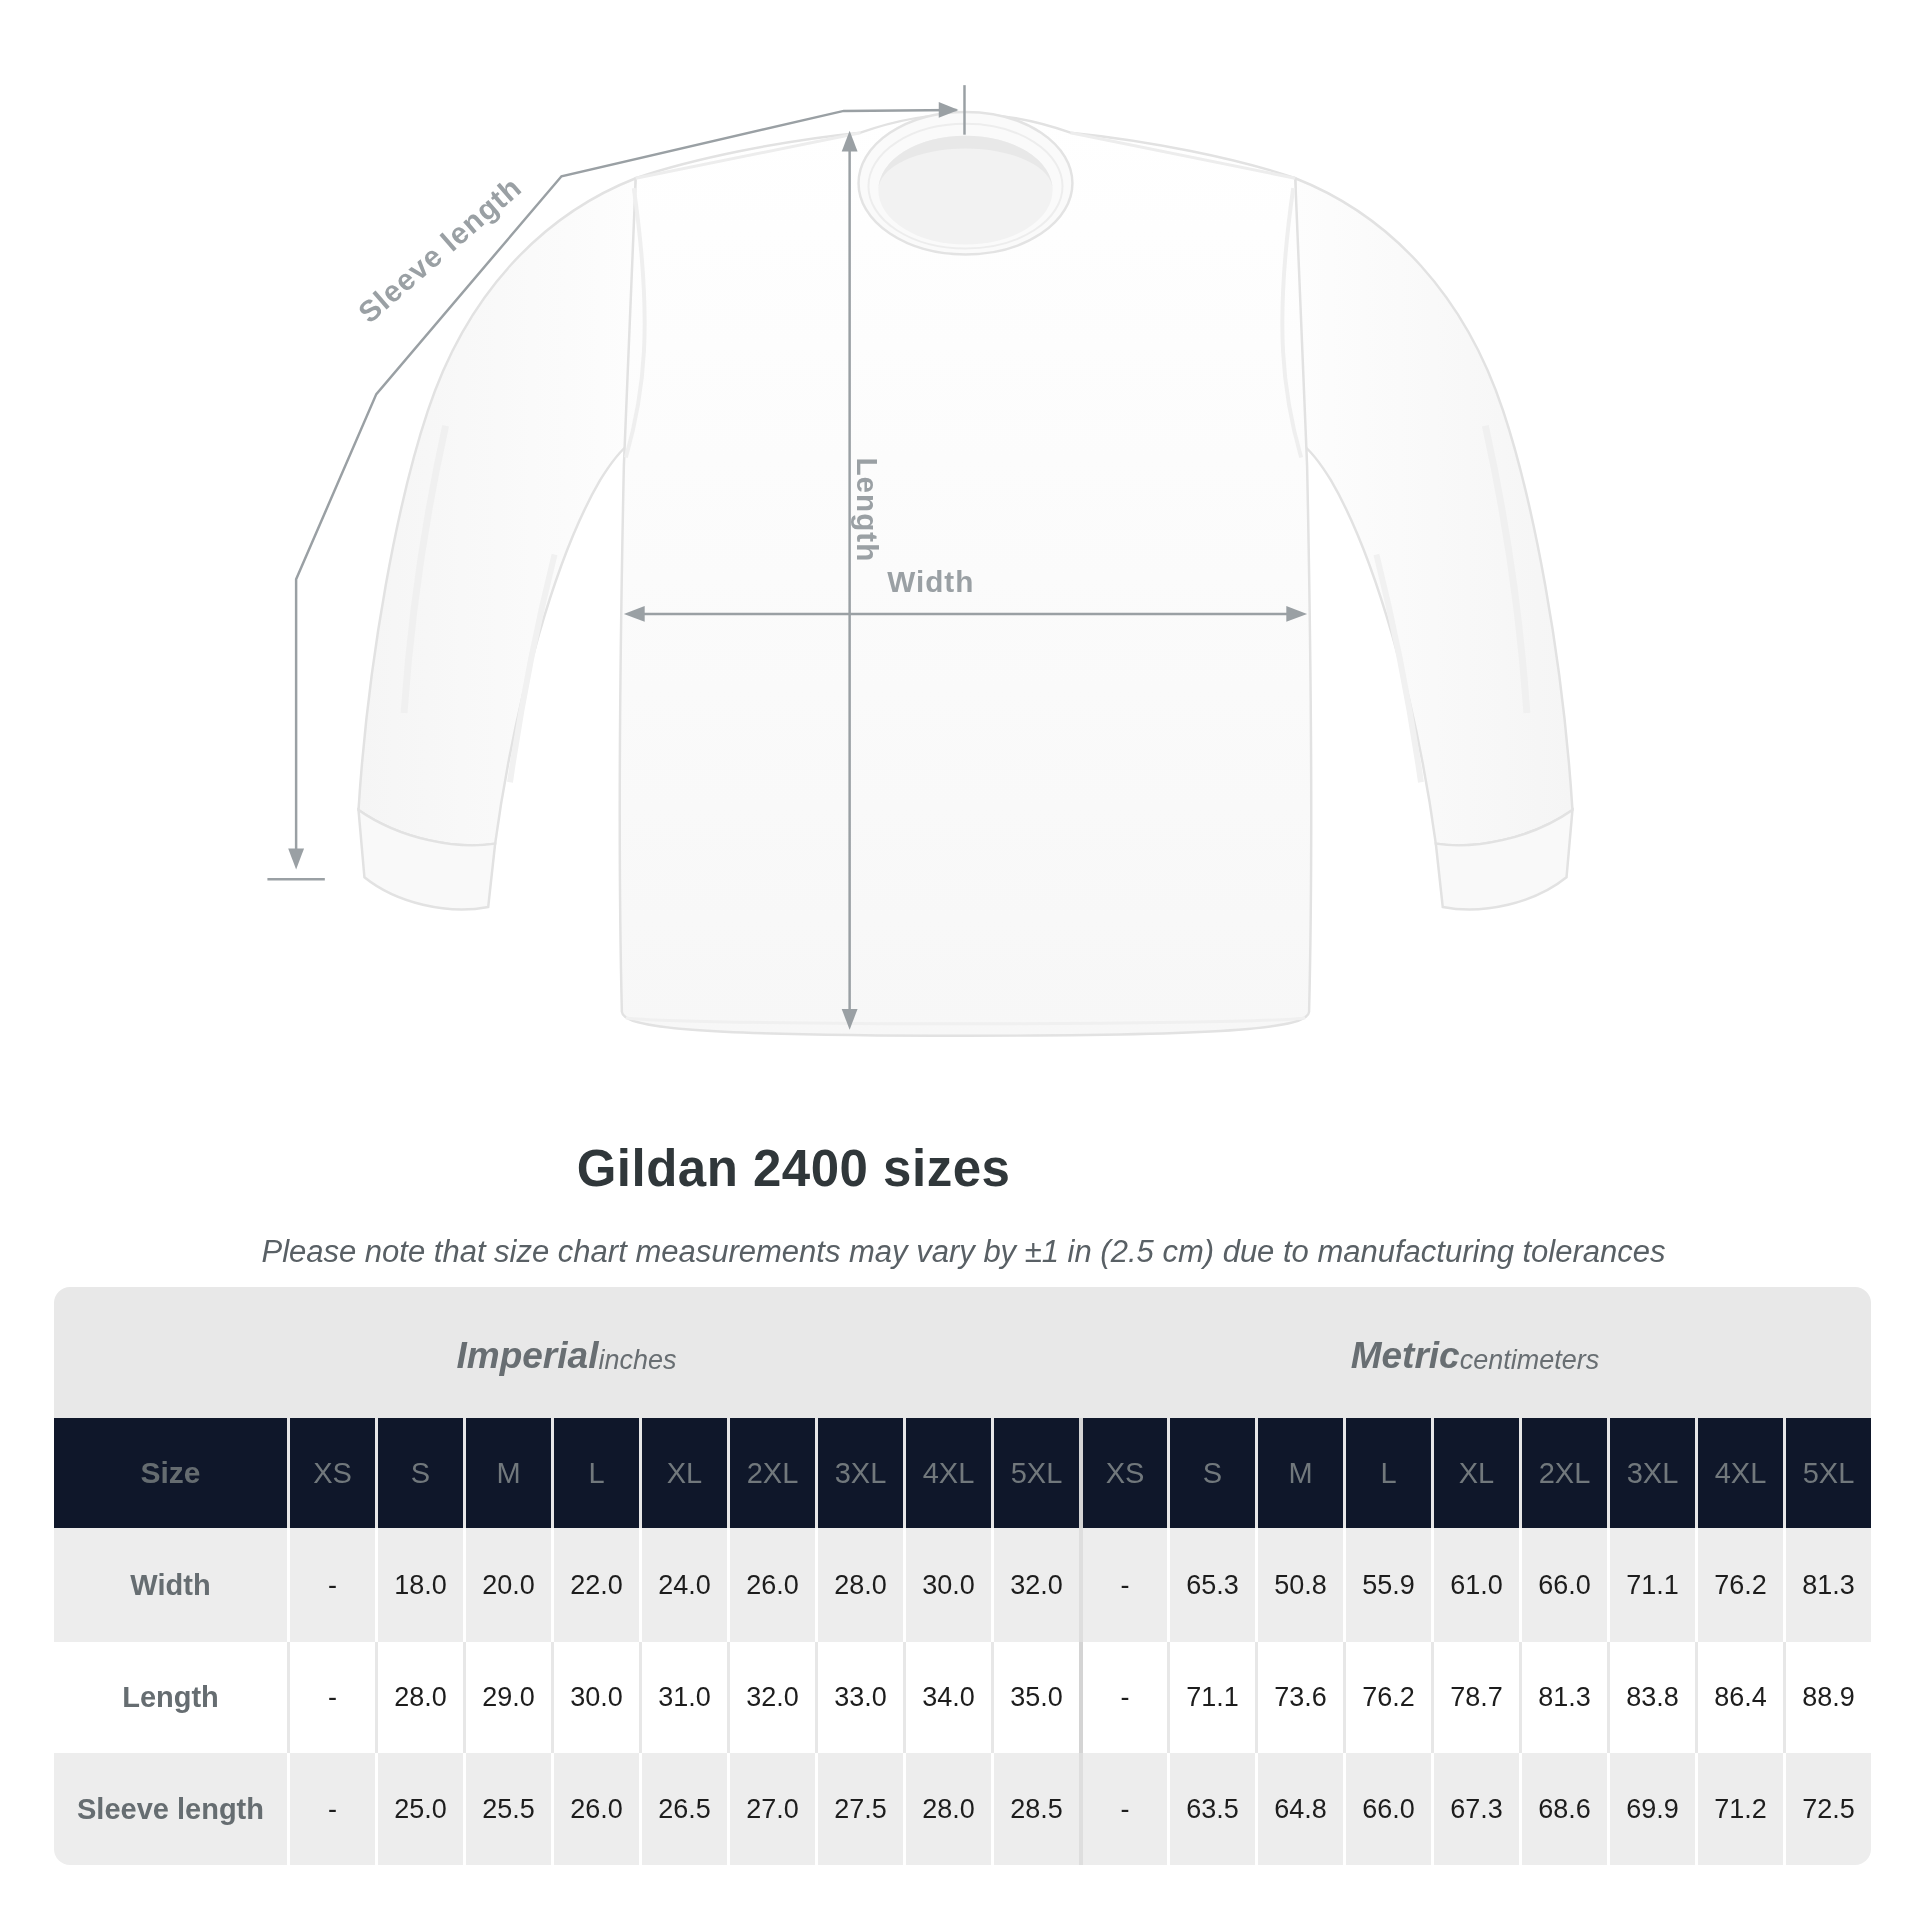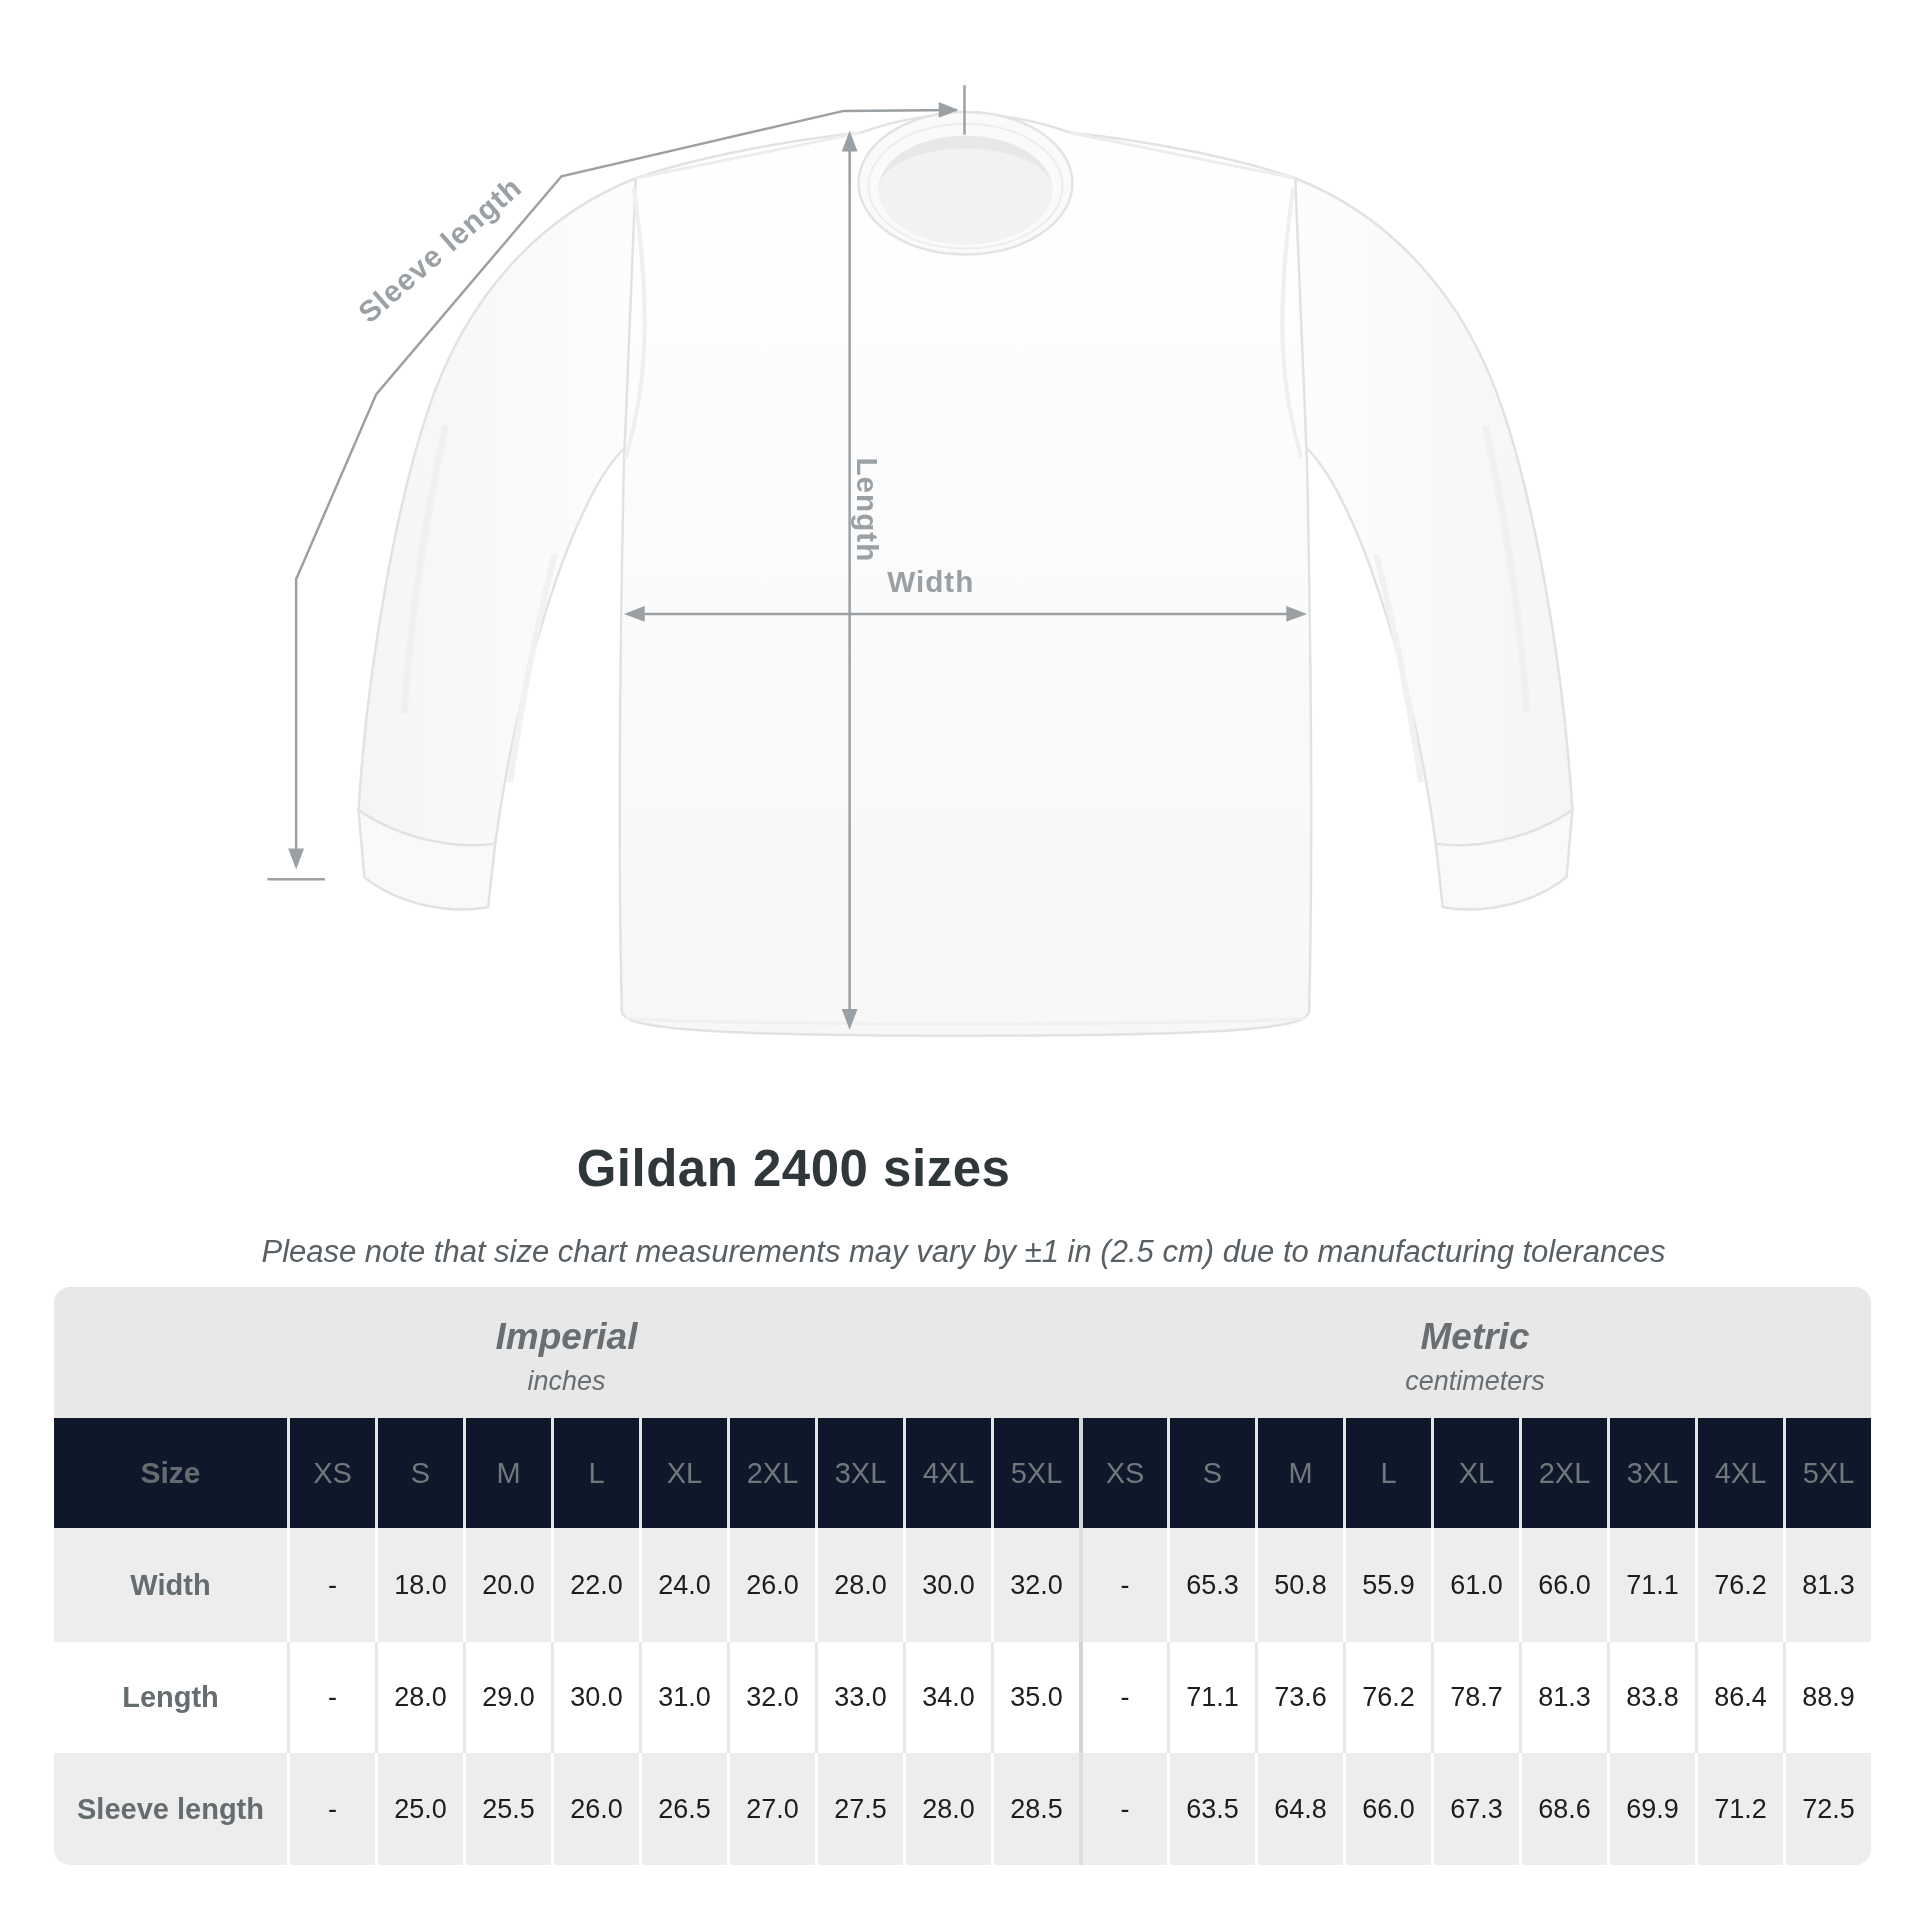--- a/index.html
+++ b/index.html
@@ -12,21 +12,21 @@
 
   
   .chart-title{position:absolute;top:1139px;left:0;width:1587px;text-align:center;
     font-size:51px;font-weight:bold;color:#30373a;letter-spacing:0.5px;}
   .chart-subtitle{position:absolute;top:1234px;left:0;width:1927px;text-align:center;
     font-size:31px;font-style:italic;color:#596065;}
 
   
   .size-table{position:absolute;left:54px;top:1287px;width:1817px;border-radius:16px;overflow:hidden;}
   .unit-row{display:flex;height:131px;background:#e8e8e8;}
-  .unit-cell{display:flex;flex-direction:column;align-items:center;justify-content:center;margin-top:8px;}
+  .unit-cell{display:flex;flex-direction:row;align-items:center;justify-content:center;margin-top:8px;}
   .unit-cell.imperial{width:1025px;}
   .unit-cell.metric{width:792px;}
   .unit-name{font-size:37px;font-weight:bold;font-style:italic;color:#686e72;line-height:1.15;}
   .unit-sub{font-size:27px;font-style:italic;color:#686e72;margin-top:8px;text-align:center;}
 
   .t-row{display:grid;grid-template-columns:233px repeat(18,1fr);}
   .t-row.head{height:110px;background:#0f172a;}
   .t-row.r1{height:114px;background:#ededed;}
   .t-row.r2{height:111px;background:#ffffff;}
   .t-row.r3{height:112px;background:#ededed;}

